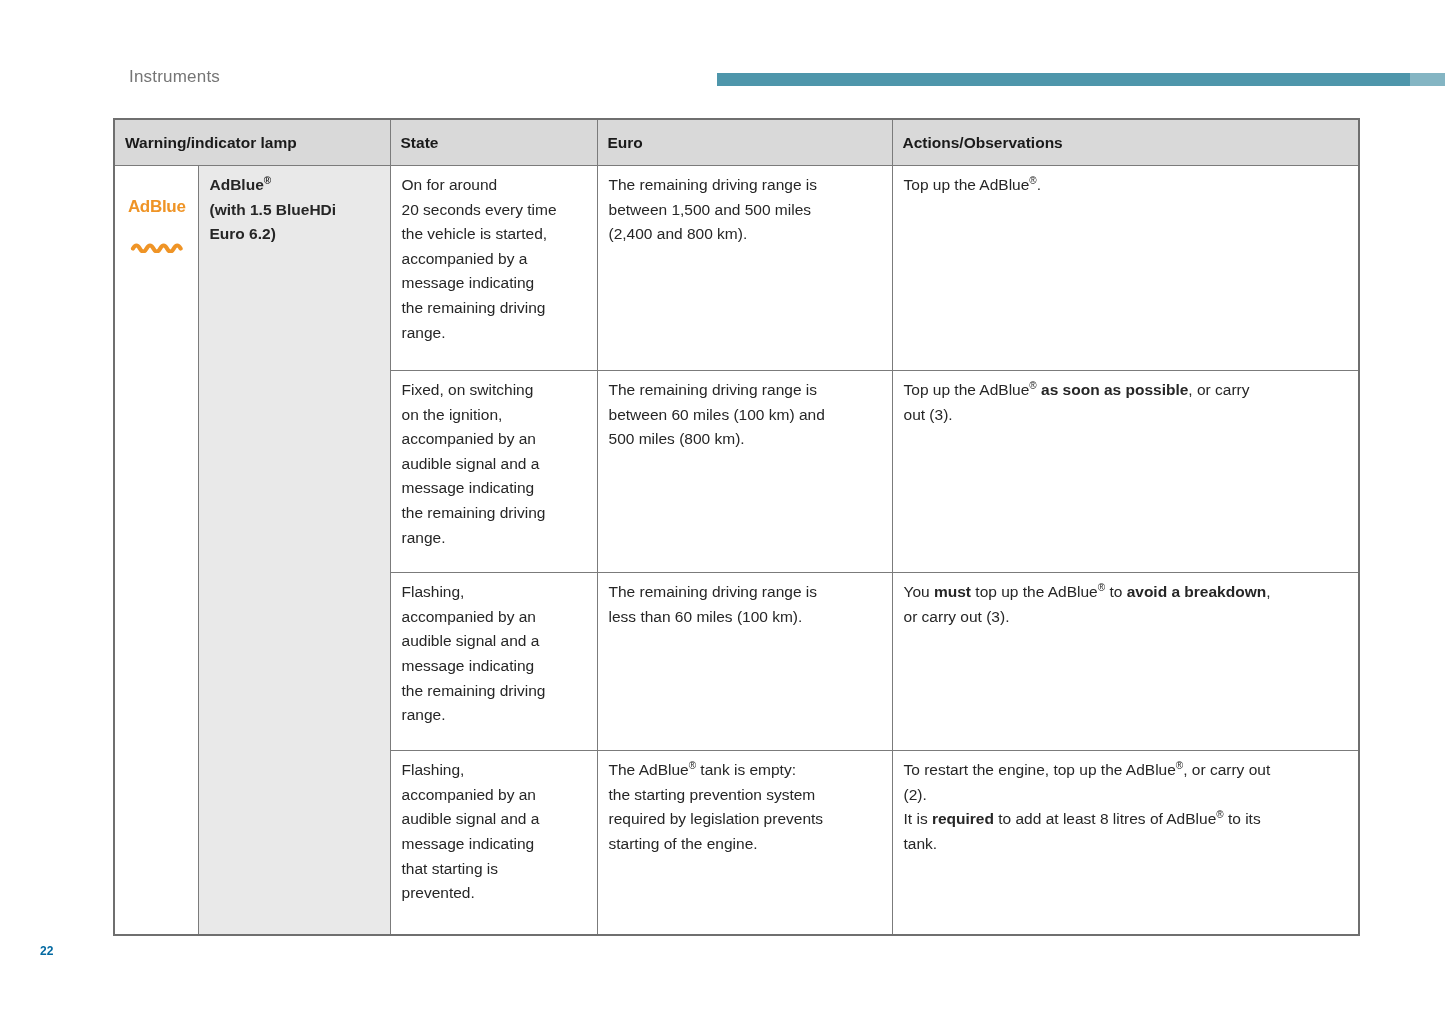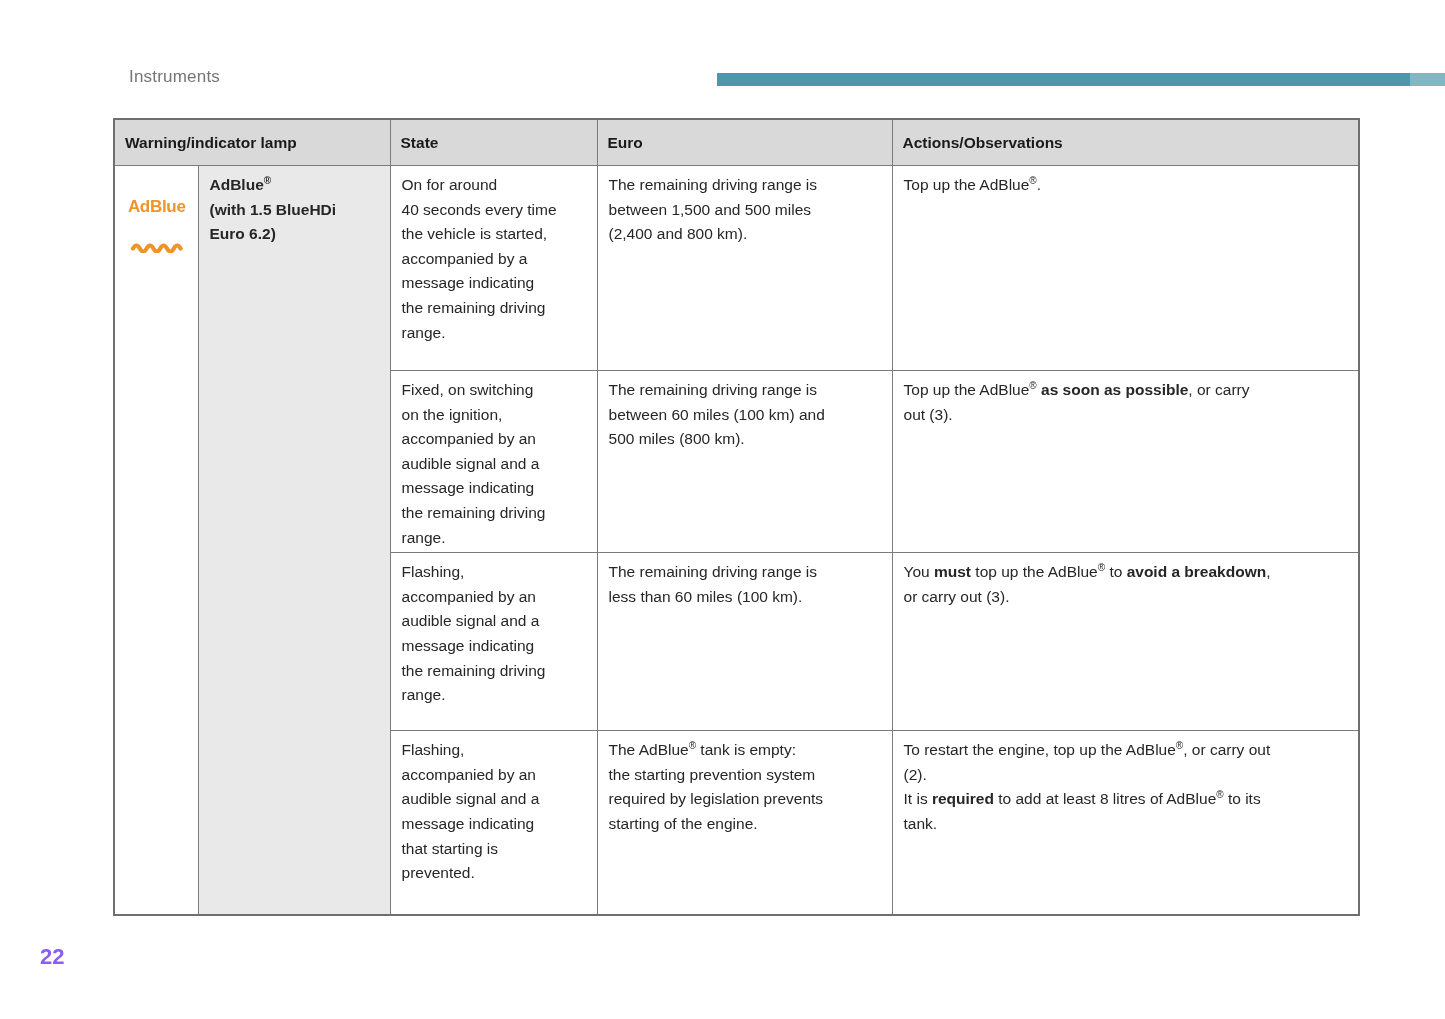--- a/index.html
+++ b/index.html
@@ -59,21 +59,21 @@
     font-weight: bold;
     color: #1a1a1a;
     padding: 0 6px 0 10px;
     margin-left: 32px;
   }
   table.lamp-table td {
     vertical-align: top;
     font-size: 15.5px;
     line-height: 24.6px;
     color: #262626;
-    padding: 7px 10px 2px 11px;
+    padding: 7px 10px 22px 11px;
     white-space: pre-line;
     margin-top: 18px;
   }
   td.lamp-logo-cell {
     background: #ffffff;
     text-align: center;
     padding-top: 14px;
   }
   td.lamp-name-cell {
     background: #e9e9e9;
@@ -91,23 +91,23 @@
     font-weight: bold;
     color: #ef9426;
     letter-spacing: -0.3px;
     line-height: 18px;
   }
   .adblue-wave { display: block; margin: 0 auto; }
   .page-number {
     position: absolute;
     left: 40px;
     top: 944px;
-    font-size: 22px;
-    font-weight: bold;
-    color: #8b5cf6;
+    font-size: 12px;
+    font-weight: bold;
+    color: #0369a1;
   }
 </style>
 </head>
 <body>
 
 <div class="page">
 
   <div class="section-title">Instruments</div>
 
   <div class="accent-bar"></div>
@@ -132,21 +132,21 @@
         <td class="lamp-logo-cell" rowspan="4">
           <span class="adblue-logo-text">AdBlue</span>
           <svg class="adblue-wave" width="54" height="13" viewBox="0 0 54 13">
             <path d="M3 8.5 Q 6.4 2.5, 9.8 8.5 T 16.6 8.5 T 23.4 8.5 T 30.2 8.5 T 37 8.5 T 43.8 8.5 T 50.6 8.5" stroke="#ef9426" stroke-width="4.2" fill="none" stroke-linecap="round" stroke-linejoin="round"></path>
           </svg>
         </td>
         <td class="lamp-name-cell" rowspan="4"><span>AdBlue</span><sup>®</sup><span>
 (with 1.5 BlueHDi
 Euro 6.2)</span></td>
         <td class="cell"><span>On for around
-40 seconds every time
+20 seconds every time
 the vehicle is started,
 accompanied by a
 message indicating
 the remaining driving
 range.</span></td>
         <td class="cell"><span>The remaining driving range is
 between 1,500 and 500 miles
 (2,400 and 800 km).</span></td>
         <td class="cell"><span>Top up the AdBlue</span><sup>®</sup><span>.</span></td>
       </tr>

